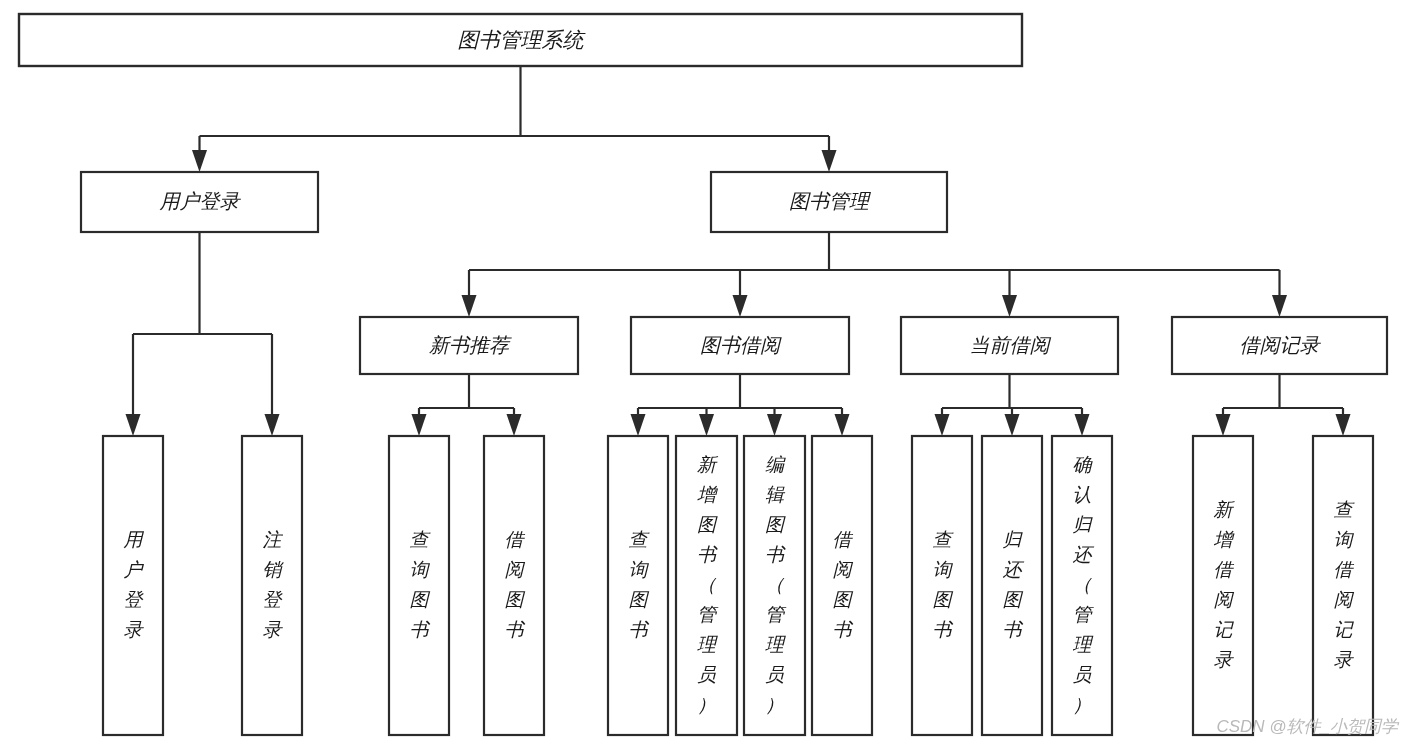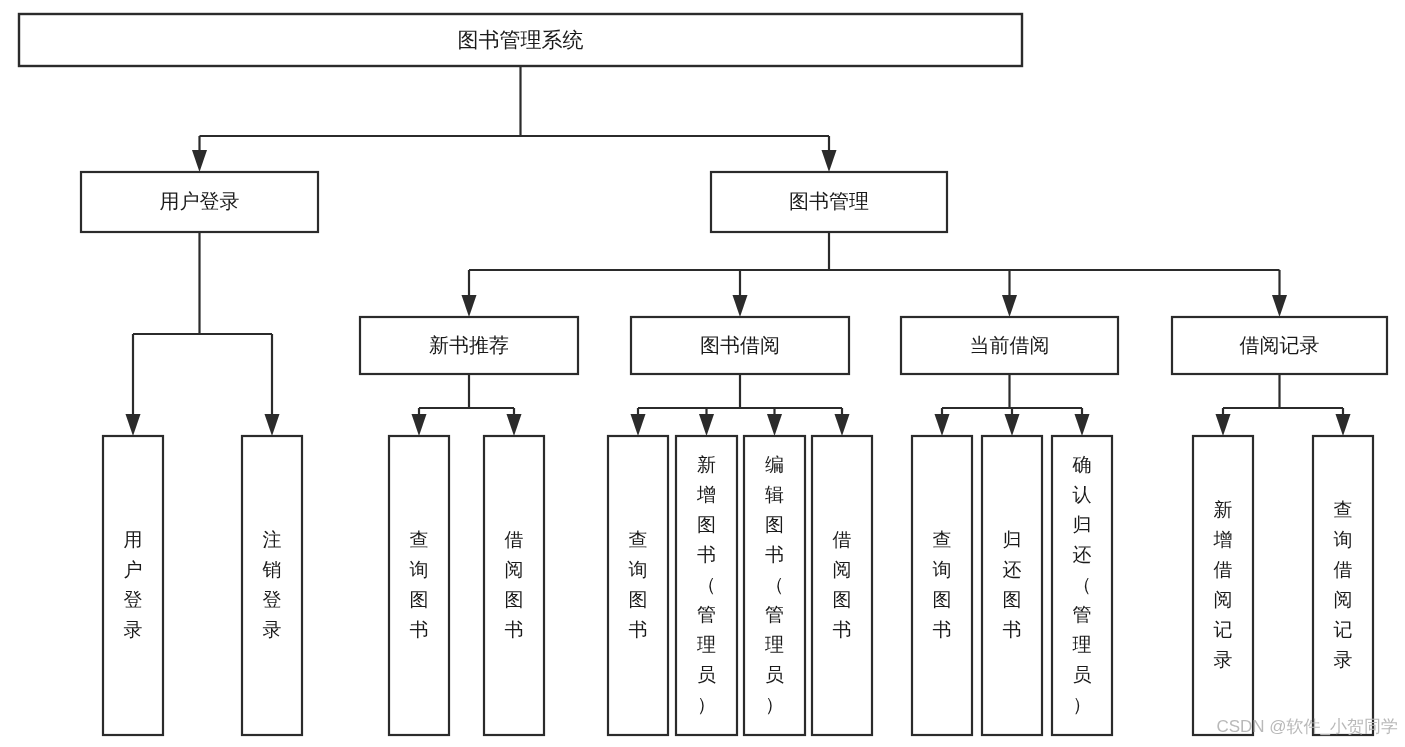--- a/index.html
+++ b/index.html
@@ -10,20 +10,21 @@
   }
   body {
     font-family: "Liberation Sans", "DejaVu Sans", sans-serif;
   }
   #diagram-root {
     position: relative;
     width: 1405px;
     height: 747px;
     background: #ffffff;
     overflow: hidden;
+    font-style: italic;
   }
   svg.diagram-canvas {
     position: absolute;
     left: 0;
     top: 0;
     width: 1405px;
     height: 747px;
     display: block;
   }
   

